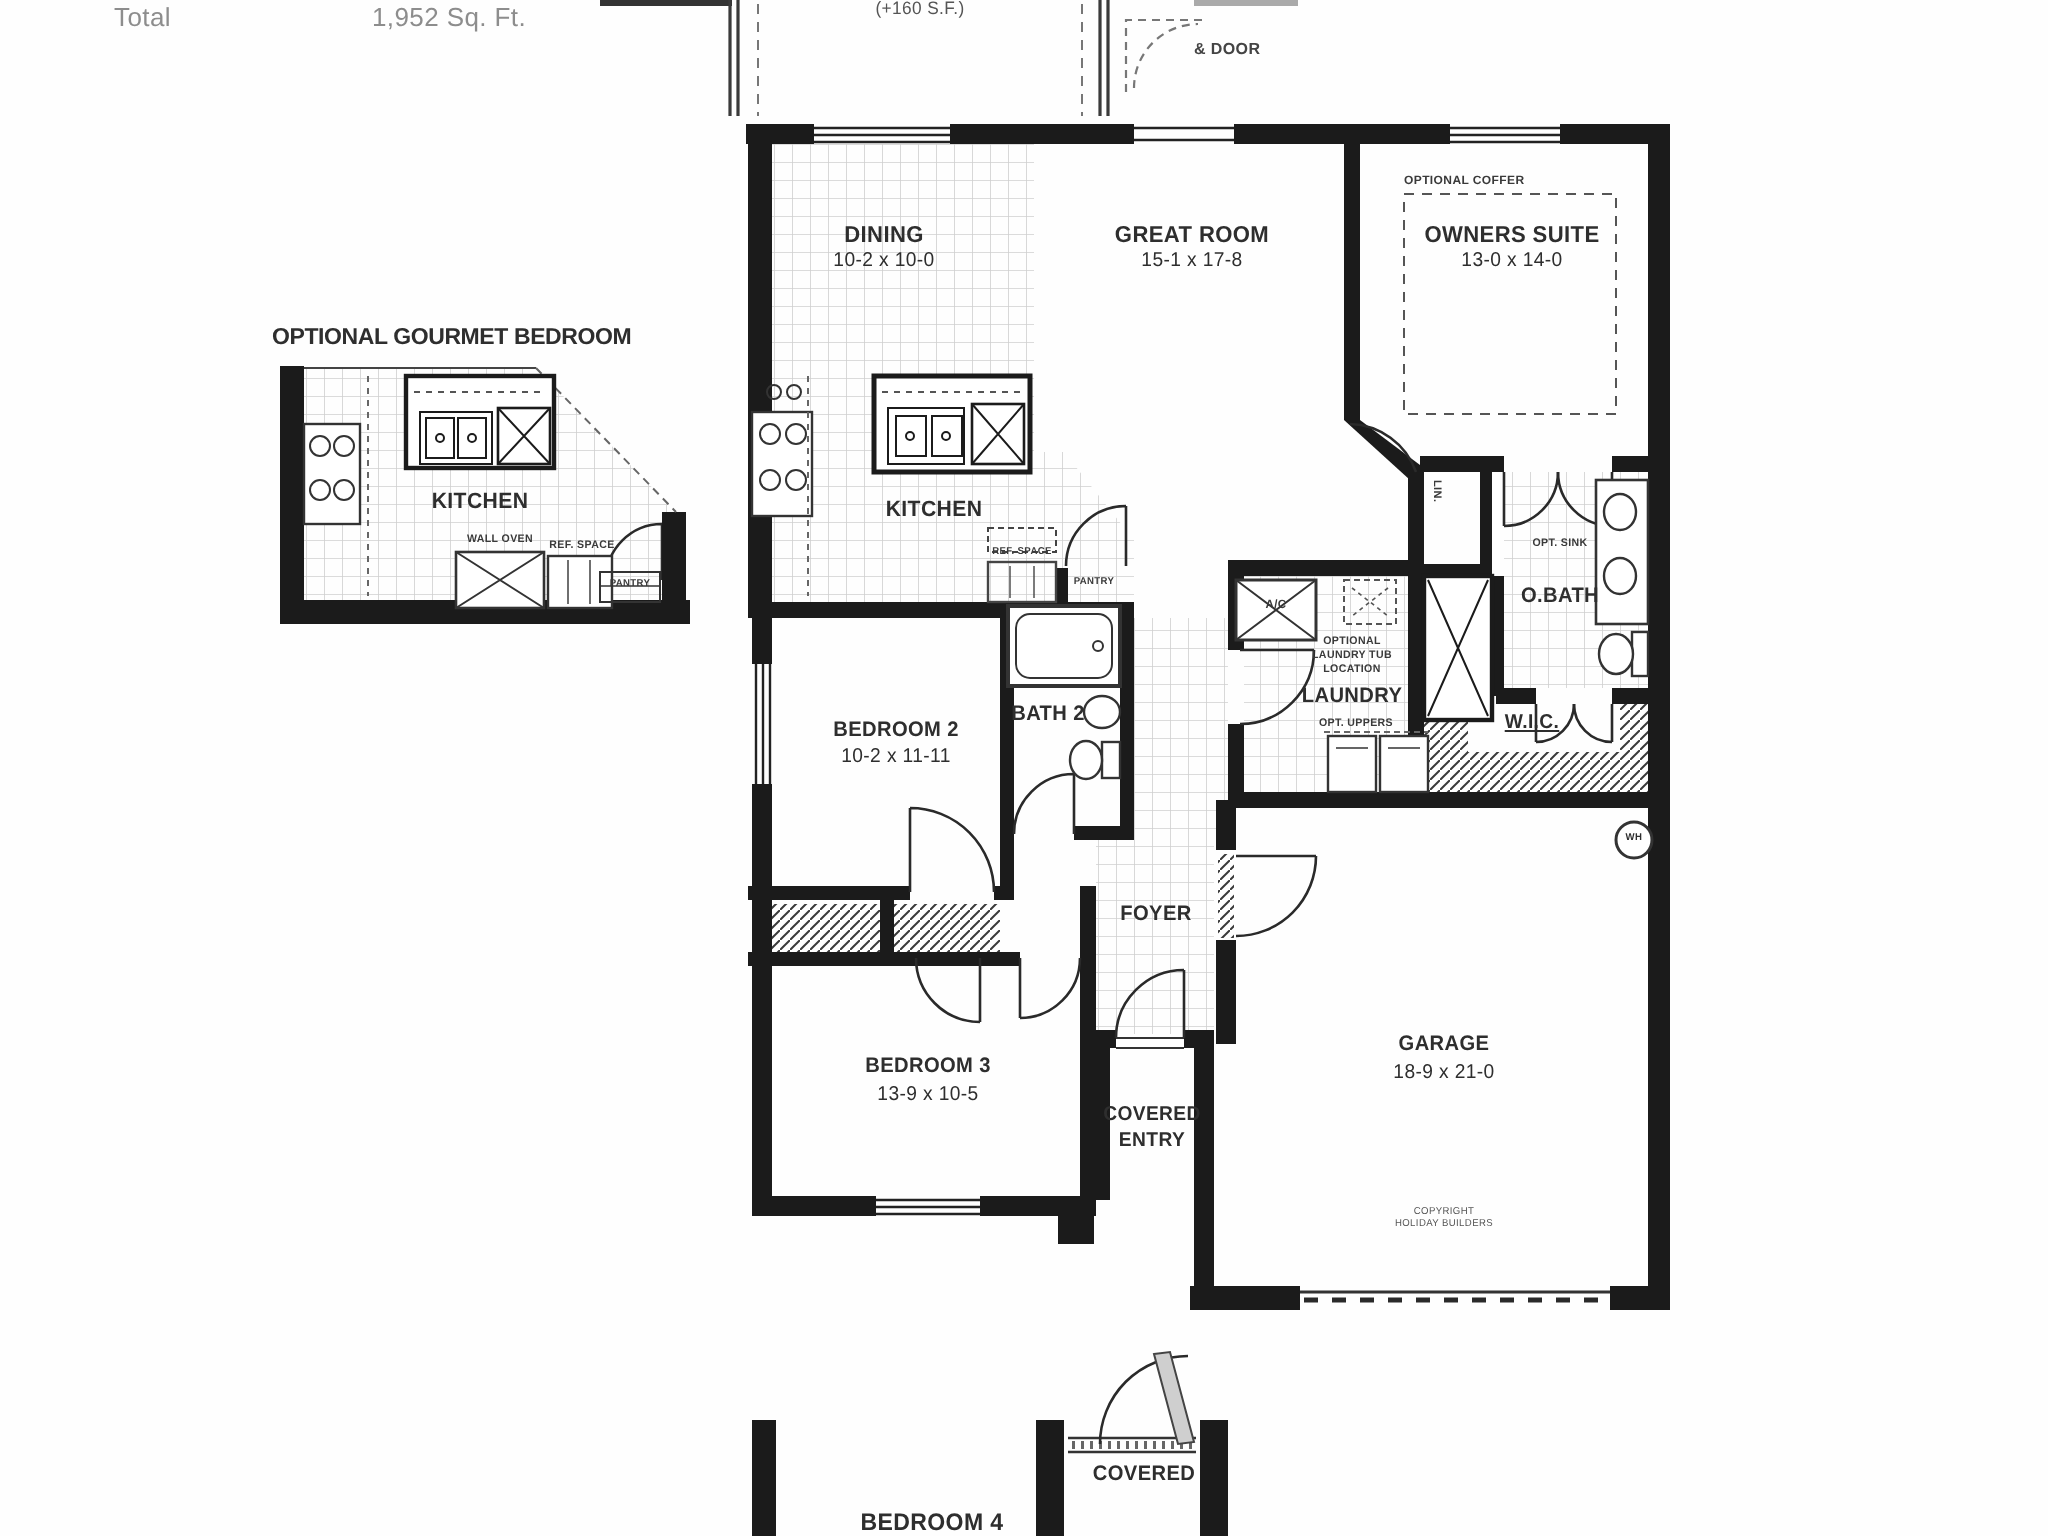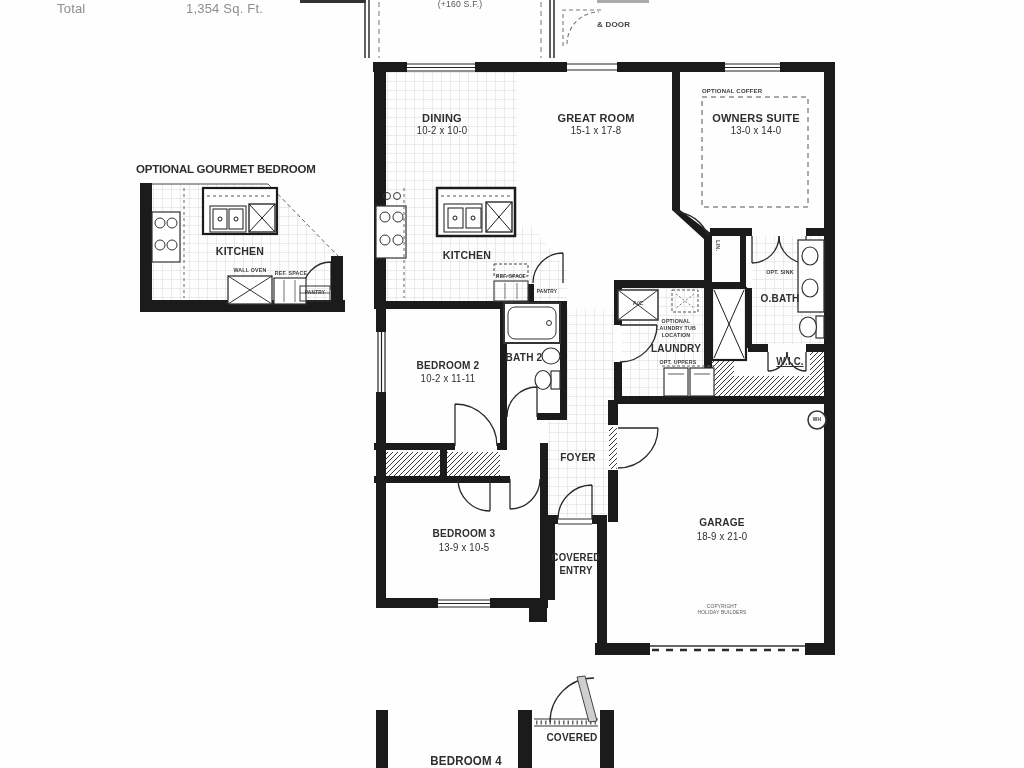--- a/index.html
+++ b/index.html
@@ -276,21 +276,21 @@
       <rect x="600" y="710" width="14" height="58"></rect>
     </g>
     <path d="M534,719 H598 M534,726 H598" stroke="#333" stroke-width="1.2" fill="none"></path>
     <path d="M536,722.5 H596" stroke="#666" stroke-width="4" stroke-dasharray="1.5 3" fill="none"></path>
     <path d="M550,722 A44,44 0 0 1 594,678" stroke="#2a2a2a" stroke-width="1.3" fill="none"></path>
     <polygon points="577,677 585,676 597,721 589,722" fill="#cfcfcf" stroke="#444" stroke-width="1"></polygon>
   </g>
 </svg>
 
 <div class="lbl left gray s13" style="left:57px;top:2px;">Total</div>
-<div class="lbl left gray s13" style="left:186px;top:2px;">1,354 Sq. Ft.</div>
+<div class="lbl left gray s13" style="left:186px;top:2px;">1,952 Sq. Ft.</div>
 
 <div class="lbl s9" style="left:460px;top:0px;">(+160 S.F.)</div>
 <div class="lbl left s8" style="left:597px;top:21px;">&amp; DOOR</div>
 
 <div class="lbl left s115" style="left:136px;top:163px;letter-spacing:-.2px;">OPTIONAL GOURMET BEDROOM</div>
 <div class="lbl s11" style="left:240px;top:246px;">KITCHEN</div>
 <div class="lbl s55 tiny-c" style="left:250px;top:268px;">WALL OVEN</div>
 <div class="lbl s55 tiny-c" style="left:291px;top:271px;">REF. SPACE</div>
 <div class="lbl s5 tiny-c" style="left:315px;top:290px;">PANTRY</div>
 
@@ -317,21 +317,21 @@
 <div class="lbl s55 tiny-c" style="left:676px;top:319px;">OPTIONAL</div>
 <div class="lbl s55 tiny-c" style="left:676px;top:326px;">LAUNDRY TUB</div>
 <div class="lbl s55 tiny-c" style="left:676px;top:333px;">LOCATION</div>
 <div class="lbl s105" style="left:676px;top:343px;">LAUNDRY</div>
 <div class="lbl s55 tiny-c" style="left:678px;top:360px;">OPT. UPPERS</div>
 
 <div class="lbl vert tiny-c" style="left:714px;top:240px;">LIN.</div>
 <div class="lbl s55 tiny-c" style="left:780px;top:270px;">OPT. SINK</div>
 <div class="lbl s105" style="left:780px;top:293px;">O.BATH</div>
 
-<div class="lbl s10" style="left:790px;top:357px;text-decoration:underline;">W.I.C.</div>
+<div class="lbl s10" style="left:766px;top:357px;text-decoration:underline;">W.I.C.</div>
 
 <div class="lbl s105" style="left:578px;top:452px;">FOYER</div>
 
 <div class="lbl s105" style="left:464px;top:528px;">BEDROOM 3</div>
 <div class="lbl dim s10" style="left:464px;top:543px;">13-9 x 10-5</div>
 
 <div class="lbl s10" style="left:576px;top:553px;">COVERED</div>
 <div class="lbl s10" style="left:576px;top:566px;">ENTRY</div>
 
 <div class="lbl s105" style="left:722px;top:517px;">GARAGE</div>

